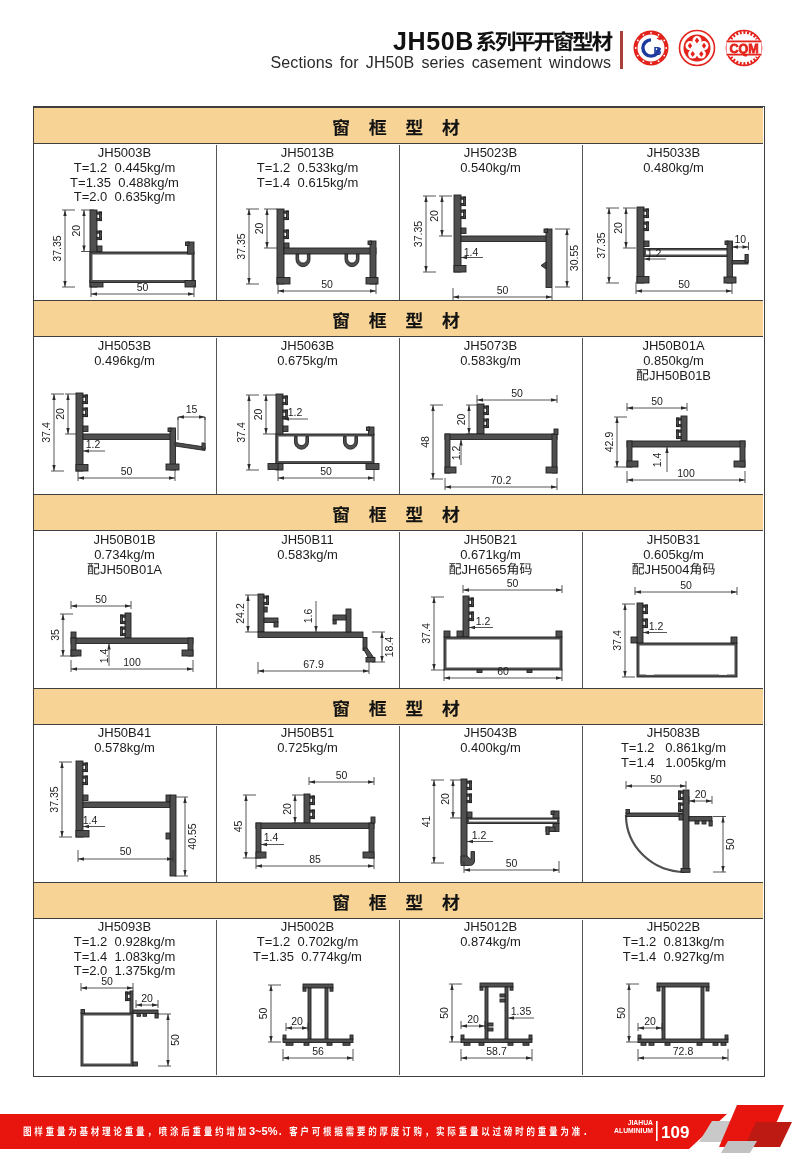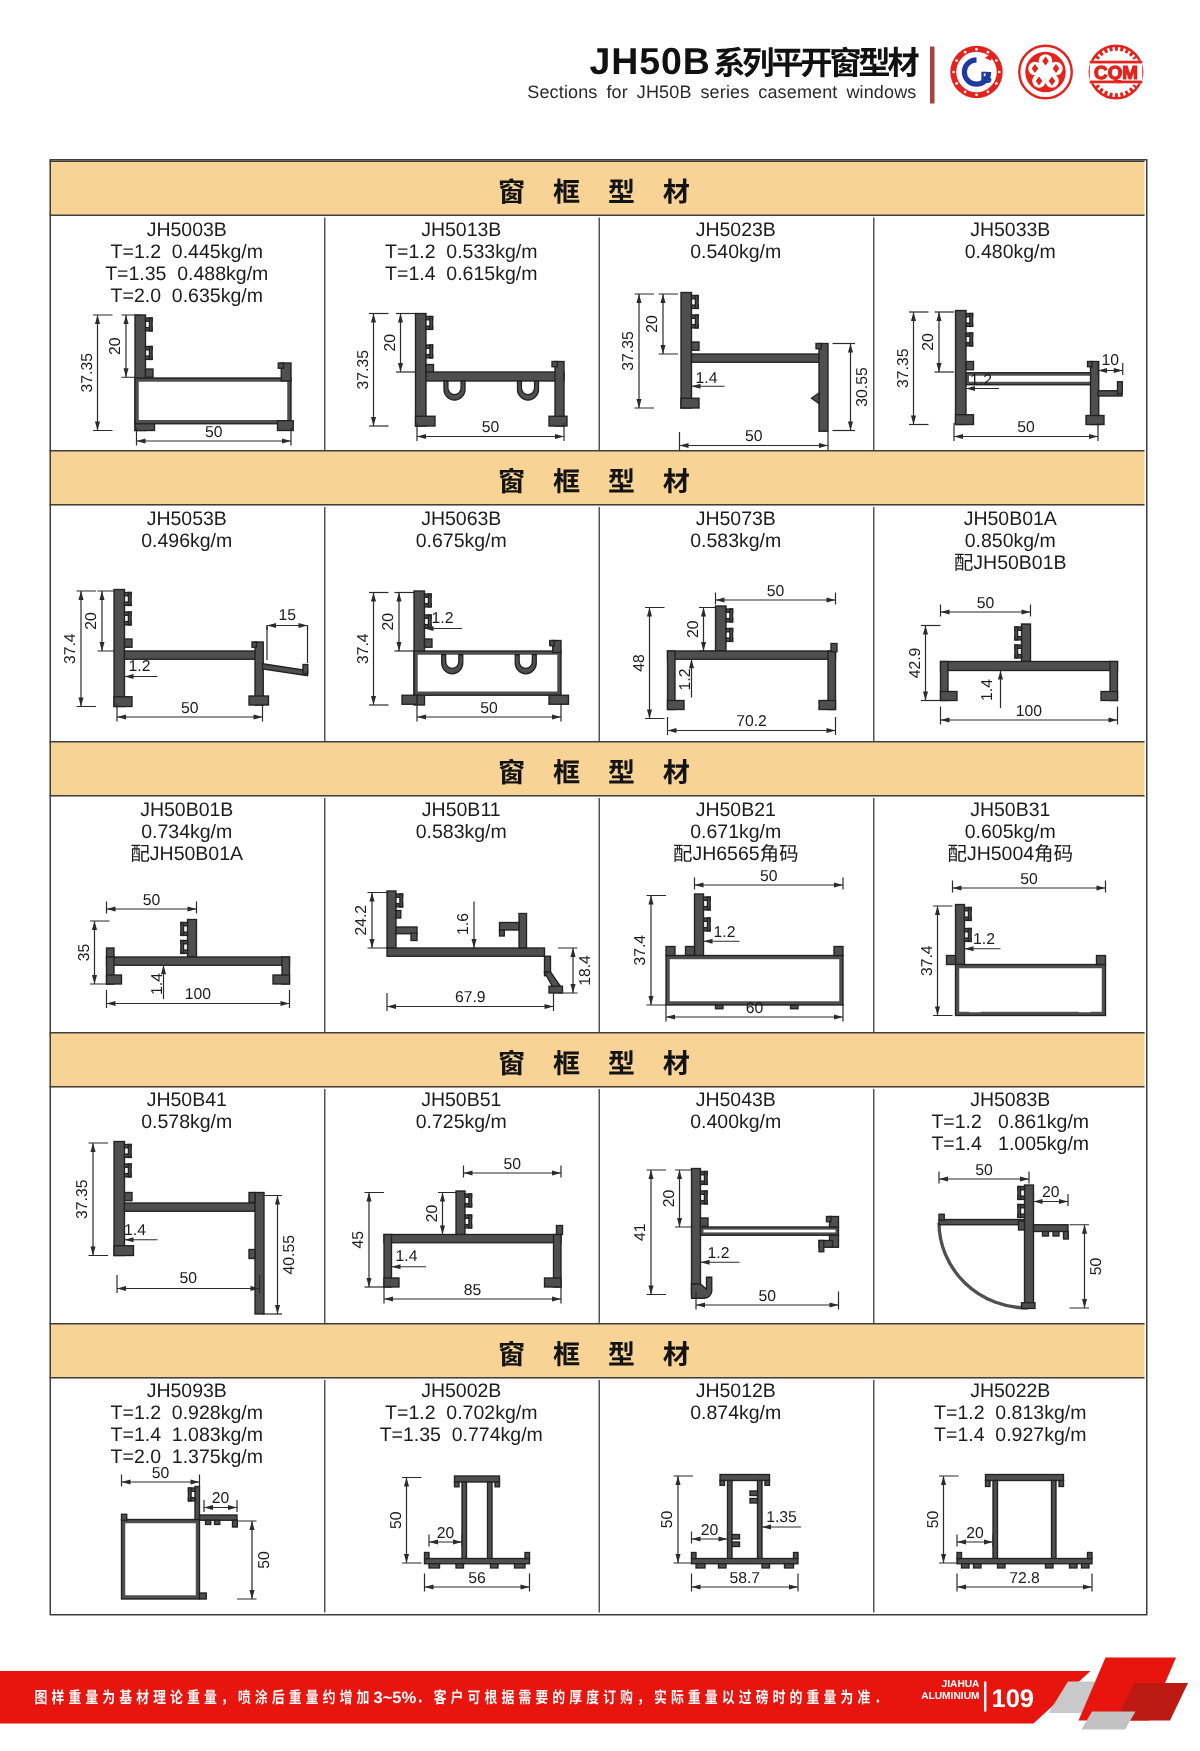--- a/index.html
+++ b/index.html
@@ -55,21 +55,21 @@
 <svg class="abs" style="left:393px;top:27px" width="225" height="30" viewBox="0 0 225 30">
     <text x="0" y="22.5" font-size="25" font-weight="bold" letter-spacing="0.6" font-family="Liberation Sans,sans-serif" fill="#111">JH50B</text>
     <use href="#b7cfb" transform="translate(82.5,22.5) scale(0.02150,-0.02150)" fill="#111"></use>
     <use href="#b5217" transform="translate(101.8,22.5) scale(0.02150,-0.02150)" fill="#111"></use>
     <use href="#b5e73" transform="translate(121.2,22.5) scale(0.02150,-0.02150)" fill="#111"></use>
     <use href="#b5f00" transform="translate(140.5,22.5) scale(0.02150,-0.02150)" fill="#111"></use>
     <use href="#b7a97" transform="translate(159.9,22.5) scale(0.02150,-0.02150)" fill="#111"></use>
     <use href="#b578b" transform="translate(179.2,22.5) scale(0.02150,-0.02150)" fill="#111"></use>
     <use href="#b6750" transform="translate(198.6,22.5) scale(0.02150,-0.02150)" fill="#111"></use>
   </svg>
-<div class="abs" style="left:0;top:54px;width:611px;text-align:right;font-size:12px;color:#2a2a2a;word-spacing:2.5px;letter-spacing:0.1px;">Sections for JH50B series casement windows</div>
+<div class="abs" style="left:0;top:54px;width:611px;text-align:right;font-size:16px;color:#2a2a2a;word-spacing:2.5px;letter-spacing:0.1px;">Sections for JH50B series casement windows</div>
 <div class="abs" style="left:620px;top:31px;width:2.5px;height:38px;background:#A8403C;"></div>
 <svg class="abs" style="left:628px;top:25px" width="165" height="46" viewBox="0 0 165 46">
     <circle cx="23" cy="23" r="17.5" fill="#E3231C"></circle>
     <circle cx="23" cy="23" r="13.5" fill="#fff"></circle>
     <circle cx="38.2" cy="23.0" r="0.9" fill="#fff"></circle>
     <circle cx="36.2" cy="30.6" r="0.9" fill="#fff"></circle>
     <circle cx="30.6" cy="36.2" r="0.9" fill="#fff"></circle>
     <circle cx="23.0" cy="38.2" r="0.9" fill="#fff"></circle>
     <circle cx="15.4" cy="36.2" r="0.9" fill="#fff"></circle>
     <circle cx="9.8" cy="30.6" r="0.9" fill="#fff"></circle>

